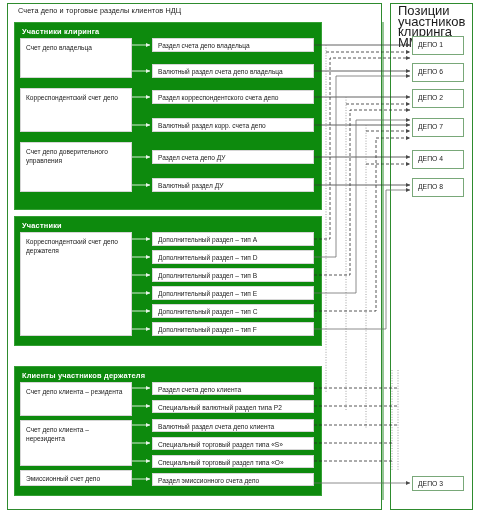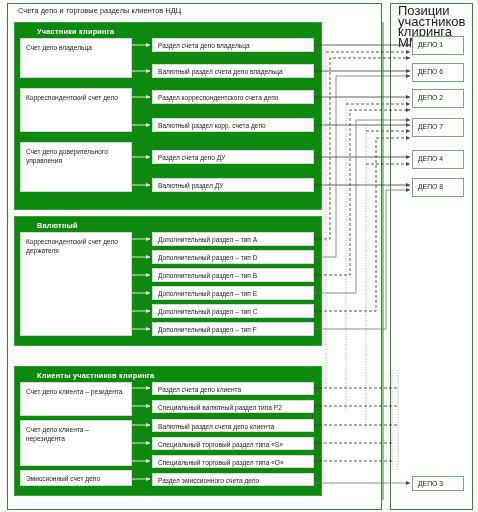--- a/index.html
+++ b/index.html
@@ -11,21 +11,21 @@
   #left-frame{left:7px;top:3px;width:373px;height:505px;}
   #right-frame{left:390px;top:3px;width:81px;height:505px;}
 
   .diagram-title{position:absolute;left:18px;top:6px;font-size:7.3px;color:#1a1a1a;
                  white-space:nowrap;letter-spacing:0.1px;}
   .panel-title{position:absolute;left:398px;top:6px;width:72px;font-size:13px;
                color:#1a1a1a;line-height:10.5px;}
 
   .group{position:absolute;background:#0d8a0d;border:1px solid #35a035;}
   .group-label{position:absolute;color:#ffffff;font-size:7.4px;font-weight:bold;
-               letter-spacing:0.2px;white-space:nowrap;margin-left:15px;}
+               letter-spacing:0.2px;white-space:nowrap;}
 
   .wbox{position:absolute;background:#ffffff;border:1px solid #d6d6d6;
         box-sizing:border-box;}
   .wbox-text{position:absolute;font-size:6.6px;color:#222222;line-height:8.6px;
              left:5px;top:4px;right:3px;}
   .lbox .wbox-text{top:5px;}
 
   .depo{position:absolute;background:#ffffff;border:1px solid #79a879;
         box-sizing:border-box;}
   .depo-text{position:absolute;left:5px;top:4px;font-size:6.8px;color:#1a1a1a;
@@ -77,21 +77,21 @@
     <div class="wbox-text" style="top:3px;">Валютный раздел корр. счета депо</div>
   </div>
   <div class="wbox" style="left:152px;top:150px;width:162px;height:14px;">
     <div class="wbox-text" style="top:3px;">Раздел счета депо ДУ</div>
   </div>
   <div class="wbox" style="left:152px;top:178px;width:162px;height:14px;">
     <div class="wbox-text" style="top:3px;">Валютный раздел ДУ</div>
   </div>
 
   <div class="group" style="left:14px;top:216px;width:306px;height:128px;"></div>
-  <div class="group-label" style="left:22px;top:221px;">Валютный</div>
+  <div class="group-label" style="left:22px;top:221px;">Участники</div>
 
   <div class="wbox lbox" style="left:20px;top:232px;width:112px;height:104px;">
     <div class="wbox-text">Корреспондентский счет депо держателя</div>
   </div>
 
   <div class="wbox" style="left:152px;top:232px;width:162px;height:14px;">
     <div class="wbox-text" style="top:3px;">Дополнительный раздел – тип A</div>
   </div>
   <div class="wbox" style="left:152px;top:250px;width:162px;height:14px;">
     <div class="wbox-text" style="top:3px;">Дополнительный раздел – тип D</div>
@@ -103,21 +103,21 @@
     <div class="wbox-text" style="top:3px;">Дополнительный раздел – тип E</div>
   </div>
   <div class="wbox" style="left:152px;top:304px;width:162px;height:14px;">
     <div class="wbox-text" style="top:3px;">Дополнительный раздел – тип C</div>
   </div>
   <div class="wbox" style="left:152px;top:322px;width:162px;height:14px;">
     <div class="wbox-text" style="top:3px;">Дополнительный раздел – тип F</div>
   </div>
 
   <div class="group" style="left:14px;top:366px;width:306px;height:128px;"></div>
-  <div class="group-label" style="left:22px;top:371px;">Клиенты участников клиринга</div>
+  <div class="group-label" style="left:22px;top:371px;">Клиенты участников держателя</div>
 
   <div class="wbox lbox" style="left:20px;top:382px;width:112px;height:34px;">
     <div class="wbox-text">Счет депо клиента – резидента</div>
   </div>
   <div class="wbox lbox" style="left:20px;top:420px;width:112px;height:46px;">
     <div class="wbox-text">Счет депо клиента – нерезидента</div>
   </div>
   <div class="wbox lbox" style="left:20px;top:470px;width:112px;height:16px;">
     <div class="wbox-text" style="top:4px;">Эмиссионный счет депо</div>
   </div>

